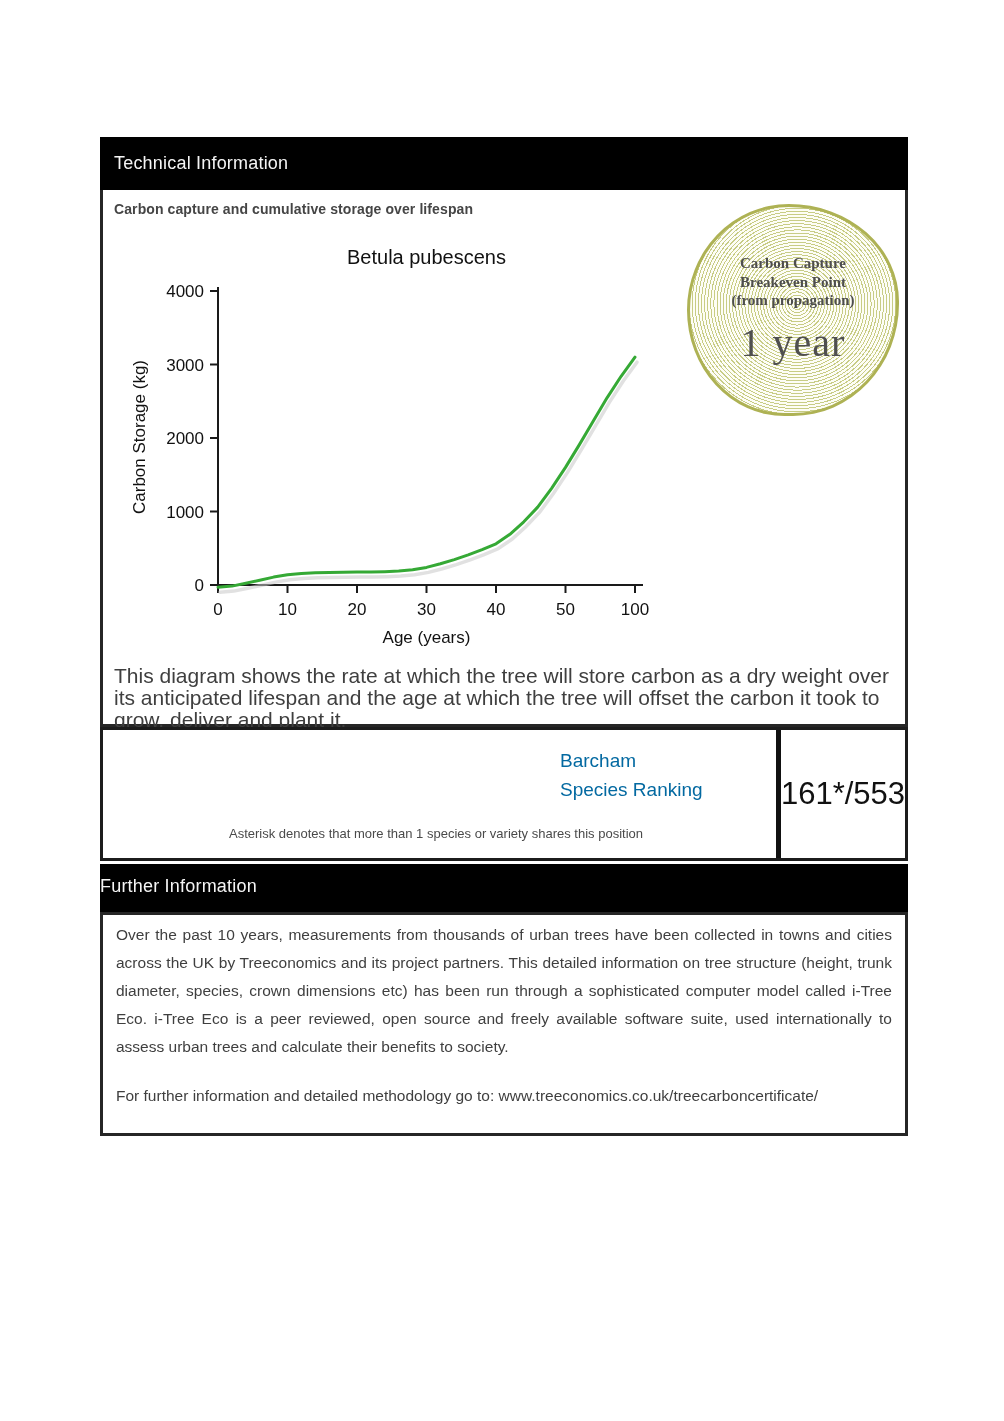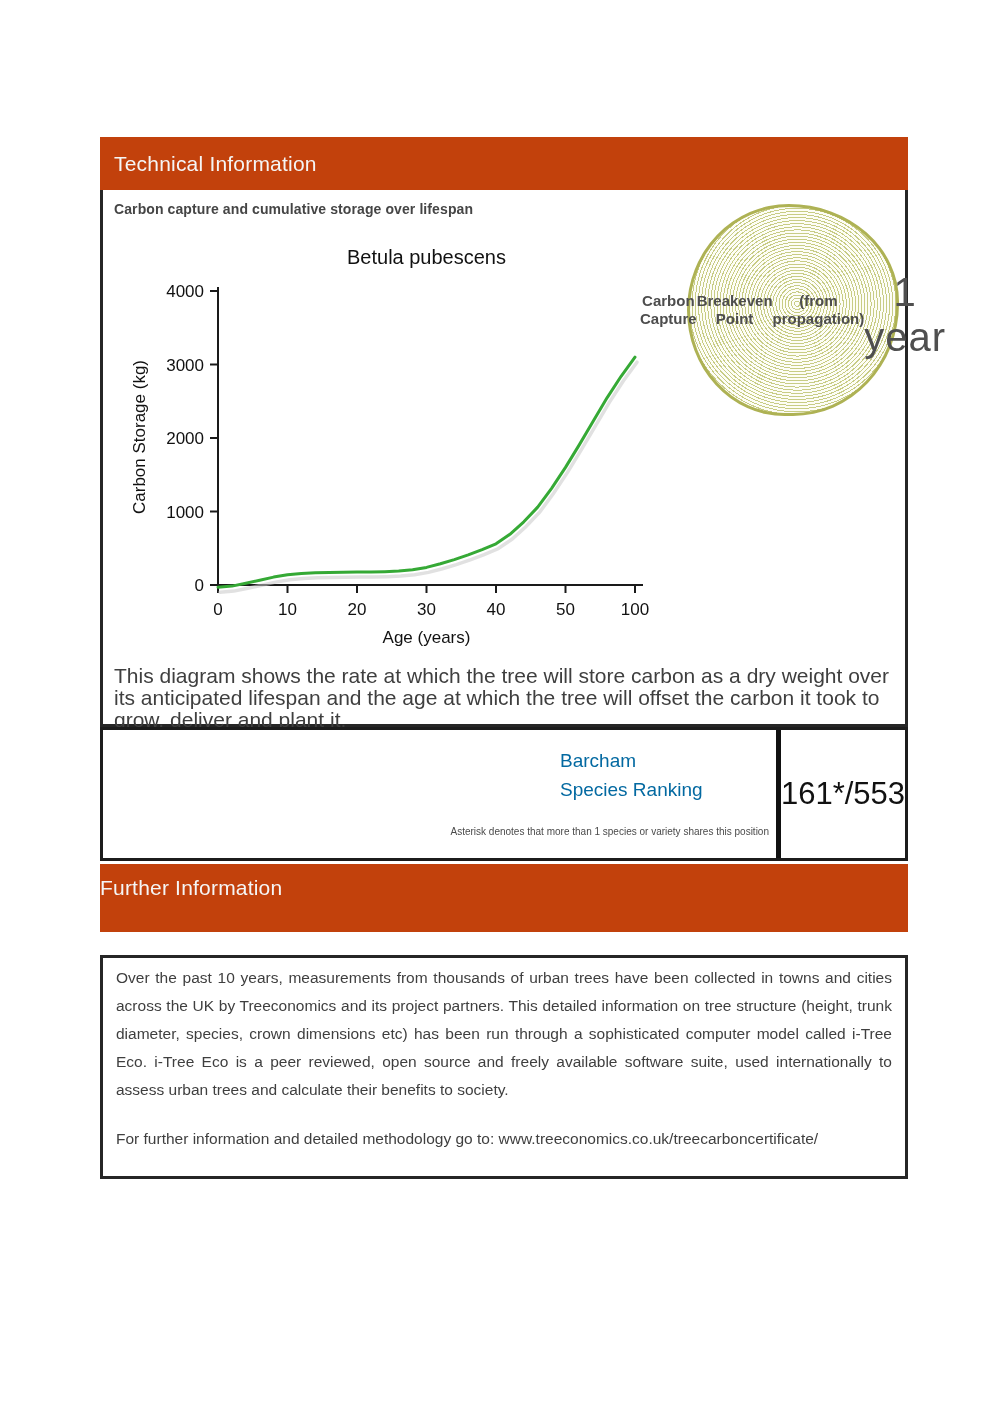--- a/index.html
+++ b/index.html
@@ -6,23 +6,23 @@
   .page{
     position:relative;
     width:1004px;height:1421px;
     background:#ffffff;
     font-family:"Liberation Sans",sans-serif;
     overflow:hidden;
   }
   
   .bar{
     position:absolute;left:100px;width:808px;
-    background:#c2410c;color:#f5f5f5;
+    background:#000000;color:#f5f5f5;
     box-sizing:border-box;
-    font-size:21px;letter-spacing:.2px;
+    font-size:18px;letter-spacing:.2px;
   }
   .bar-ti{top:137px;height:53px;display:flex;align-items:center;padding-left:14px;}
   .bar-fi{top:864px;height:68px;padding:12px 0 0 0;}
   
   .chart-box{
     position:absolute;left:100px;top:190px;width:808px;height:537px;
     background:#ffffff;border:3px solid #262626;border-top:none;
     box-sizing:border-box;
   }
   .subtitle{
@@ -38,51 +38,52 @@
   
   .badge{
     position:absolute;left:584px;top:14px;width:212px;height:212px;
     border:3px solid #aeb254;
     border-radius:48% 52% 50% 46% / 50% 46% 53% 50%;
     background:repeating-radial-gradient(circle at 52% 47%, #fdfdf6 0 2.1px, #c8cc85 2.1px 3.1px);
     box-sizing:border-box;
   }
   .badge-inner{
     position:absolute;left:0;top:0;width:100%;height:100%;
-    display:flex;flex-direction:row;align-items:center;justify-content:center;
+    display:flex;flex-direction:column;align-items:center;justify-content:center;
     text-align:center;
+    font-family:Liberation Serif, serif;
   }
   .badge-head{font-weight:bold;font-size:15px;line-height:18.5px;color:#4d4d4d;}
   .badge-value{font-size:40px;color:#4f4f4f;margin-top:9px;letter-spacing:1px;}
   .caption{
     position:absolute;left:11px;top:475px;width:786px;
     font-size:21px;line-height:22px;color:#3f3f3f;
   }
   
   .rank-box{
     position:absolute;left:100px;top:727px;width:808px;height:134px;
     border:3px solid #1c1c1c;box-sizing:border-box;background:#ffffff;
   }
   .rank-org{
     position:absolute;left:457px;top:16px;
     font-size:19px;line-height:29px;color:#0369a1;
   }
   .rank-note{
-    position:absolute;left:0;top:96px;width:666px;text-align:right;
-    font-size:10px;color:#4a4a4a;
+    position:absolute;left:0;top:96px;width:666px;text-align:center;
+    font-size:13px;color:#4a4a4a;
   }
   .rank-divider{position:absolute;left:673px;top:0;width:5px;height:128px;background:#111111;}
   .rank-value{
     position:absolute;left:678px;top:0;width:124px;height:128px;
     display:flex;align-items:center;justify-content:center;
     font-size:31px;color:#111111;border-radius:19px;
   }
   
   .fi-box{
-    position:absolute;left:100px;top:955px;width:808px;height:224px;
+    position:absolute;left:100px;top:912px;width:808px;height:224px;
     border:3px solid #262626;box-sizing:border-box;background:#ffffff;
     padding:6px 13px 14px 13px;
     font-size:15.5px;line-height:28px;color:#3f3f3f;
   }
   .fi-para{text-align:justify;}
   .fi-link{margin-top:21px;}
 </style>
 </head>
 <body>
 

